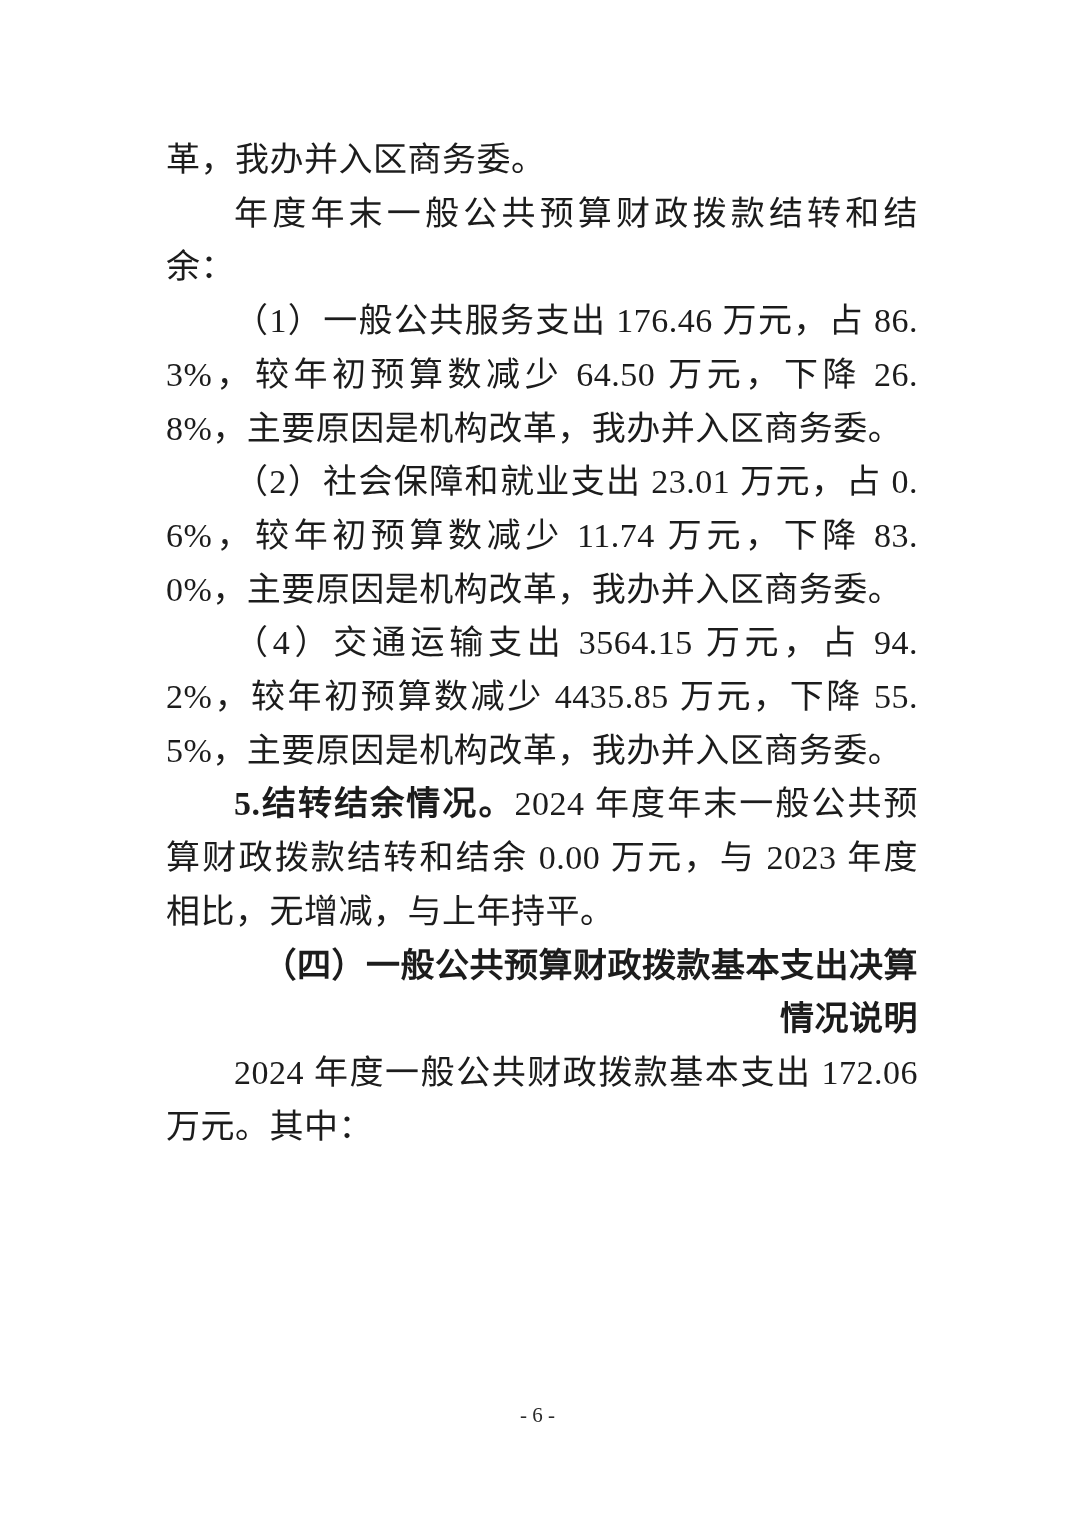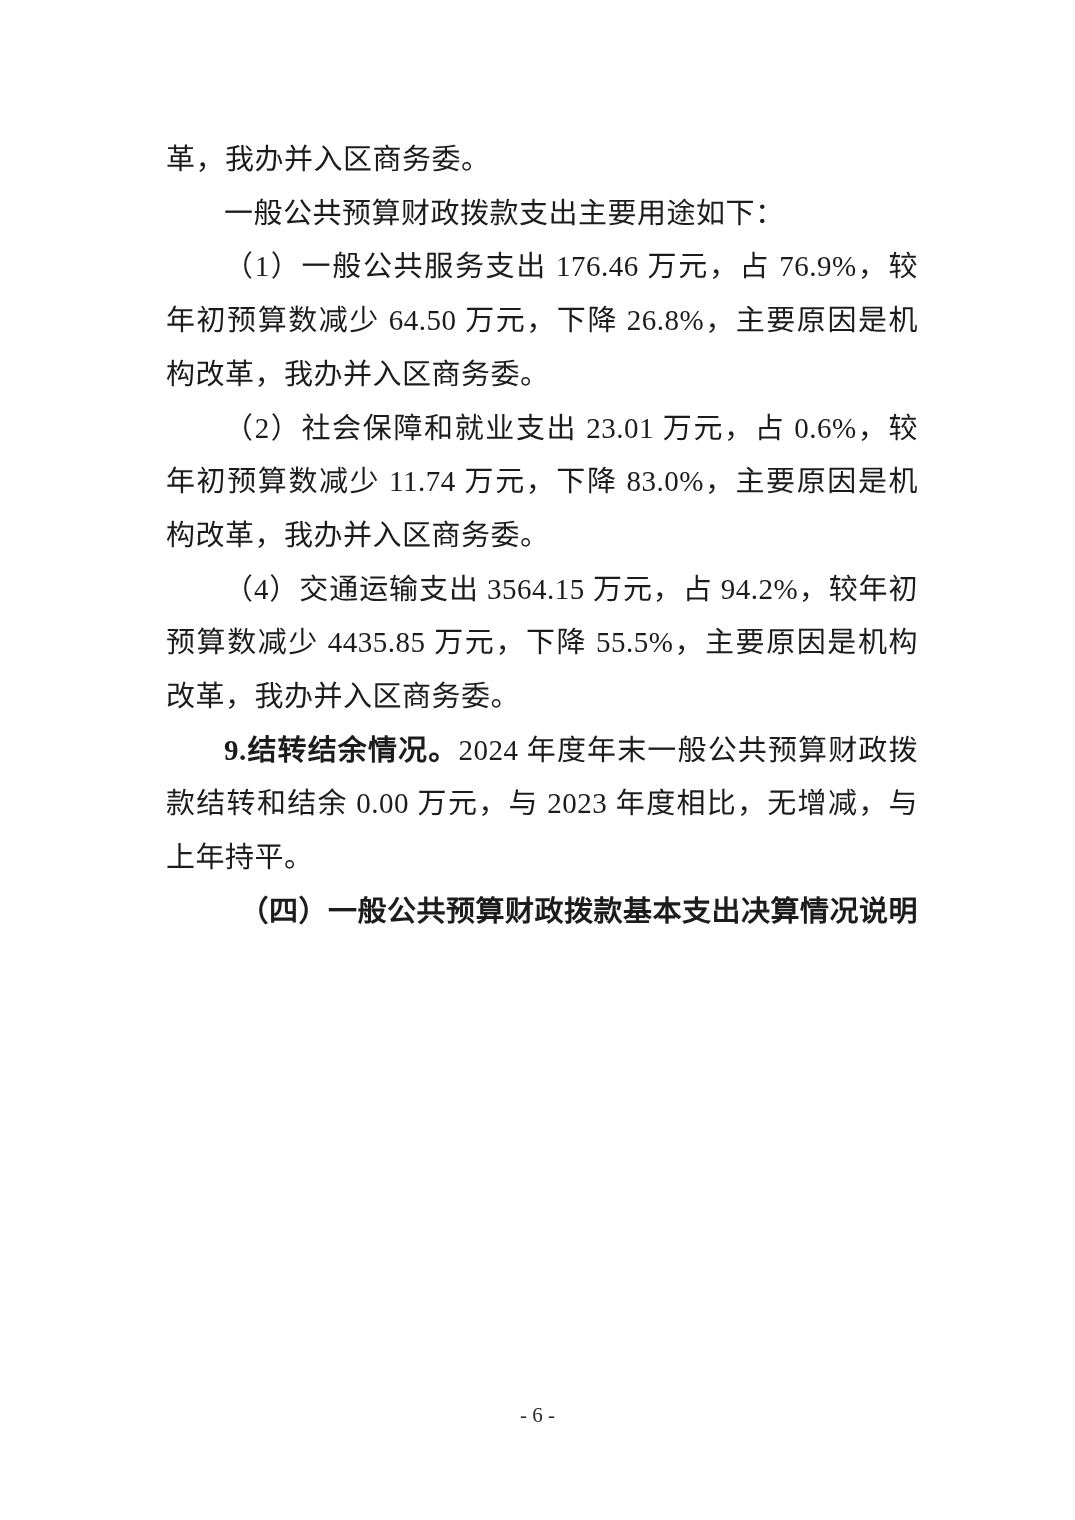--- a/index.html
+++ b/index.html
@@ -22,21 +22,21 @@
   }
   .content {
     position: absolute;
     left: 166px;
     top: 133px;
     width: 752px;
   }
   .content p {
     margin: 0;
     padding: 0;
-    font-size: 29px;
+    font-size: 34px;
     line-height: 53.7px;
     text-align: justify;
     text-indent: 2em;
     letter-spacing: 0.5px;
     word-break: break-all;
   }
   .content p.no-indent {
     text-indent: 0;
   }
   .content p.heading {
@@ -58,31 +58,32 @@
   }
 </style>
 </head>
 <body>
 
 <div class="page">
   <div class="content">
 
     <p class="no-indent">革，我办并入区商务委。</p>
 
-    <p>一般公共预算财政拨款支出主要用途如下：</p>
+    <p>年度年末一般公共预算财政拨款结转和结余：</p>
 
-    <p>（1）一般公共服务支出 176.46 万元，占 76.9%，较年初预算数减少 64.50 万元，下降 26.8%，主要原因是机构改革，我办并入区商务委。</p>
+    <p>（1）一般公共服务支出 176.46 万元，占 86.3%，较年初预算数减少 64.50 万元，下降 26.8%，主要原因是机构改革，我办并入区商务委。</p>
 
     <p>（2）社会保障和就业支出 23.01 万元，占 0.6%，较年初预算数减少 11.74 万元，下降 83.0%，主要原因是机构改革，我办并入区商务委。</p>
 
 
     <p>（4）交通运输支出 3564.15 万元，占 94.2%，较年初预算数减少 4435.85 万元，下降 55.5%，主要原因是机构改革，我办并入区商务委。</p>
 
 
-    <p><span class="lead-bold">9.结转结余情况。</span><span>2024 年度年末一般公共预算财政拨款结转和结余 0.00 万元，与 2023 年度相比，无增减，与上年持平。</span></p>
+    <p><span class="lead-bold">5.结转结余情况。</span><span>2024 年度年末一般公共预算财政拨款结转和结余 0.00 万元，与 2023 年度相比，无增减，与上年持平。</span></p>
 
     <p class="heading">（四）一般公共预算财政拨款基本支出决算情况说明</p>
 
+    <p>2024 年度一般公共财政拨款基本支出 172.06 万元。其中：</p>
 
   </div>
 
   <div class="page-footer">- 6 -</div>
 </div>
 
 </body></html>

